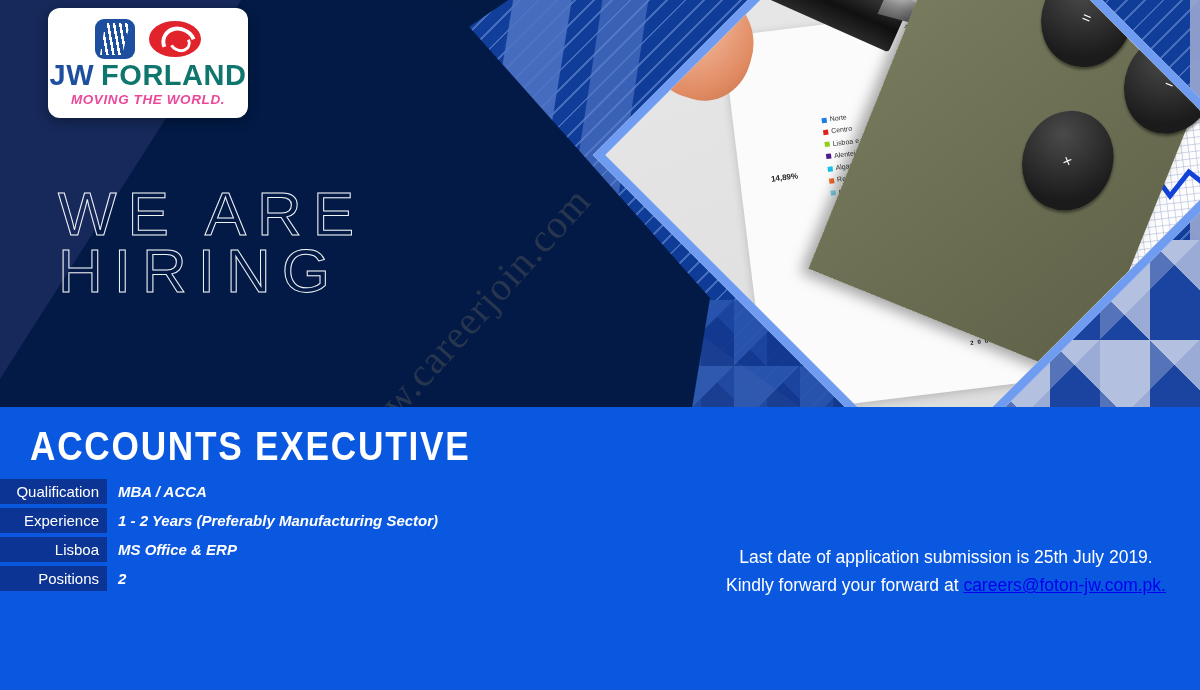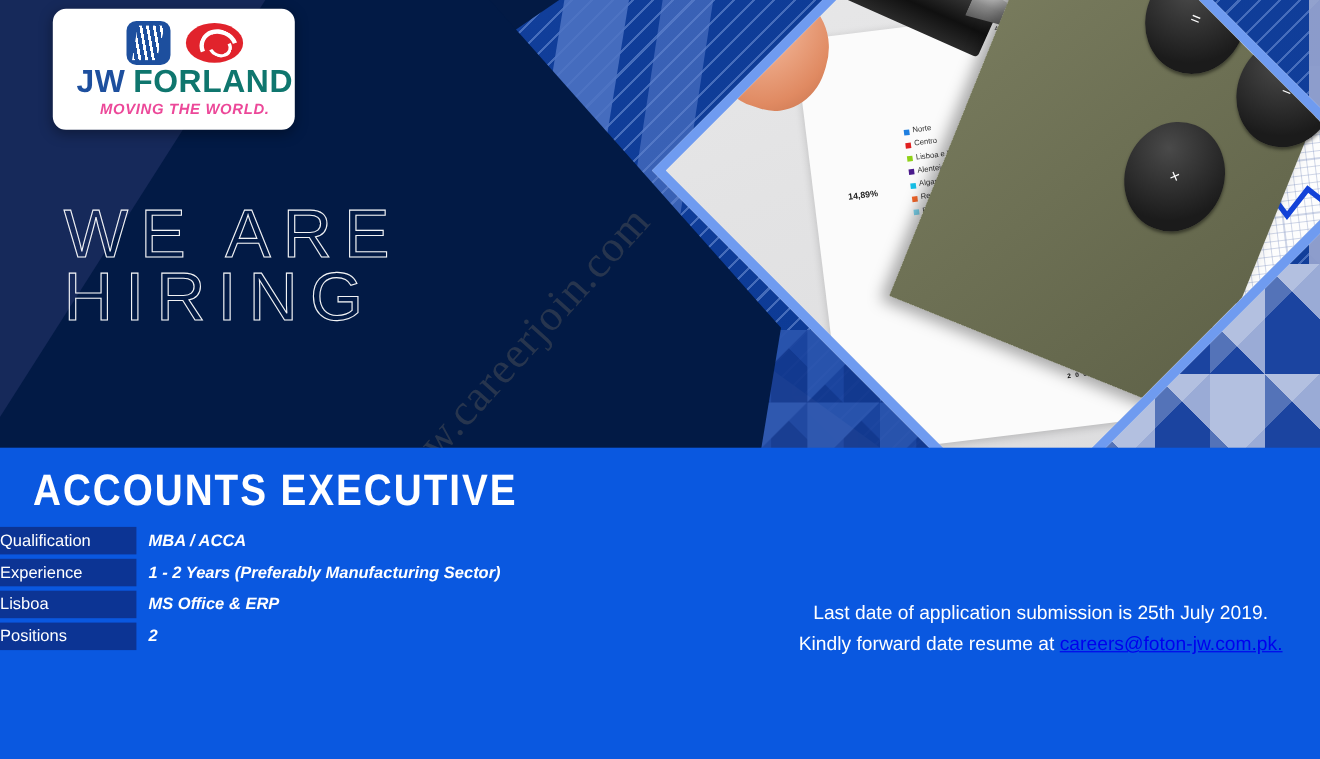--- a/index.html
+++ b/index.html
@@ -167,21 +167,20 @@
     font-size:15px;box-shadow:1px 2px 3px rgba(0,0,0,.45);
   }
 
   
   .logo-card{
     position:absolute;left:48px;top:8px;width:200px;height:110px;
     background:#fff;border-radius:12px;
     box-shadow:0 3px 12px rgba(0,0,0,.35);
     display:flex;flex-direction:column;align-items:center;justify-content:center;
     gap:2px;
-    padding-left:20px;
   }
   .logo-row{display:flex;align-items:center;gap:14px;}
   .mark-blue{
     width:40px;height:40px;border-radius:9px;background:#1d4f9e;
     position:relative;overflow:hidden;
   }
   .mark-blue::before{
     content:"";position:absolute;left:5px;top:4px;width:30px;height:32px;
     background:
       repeating-linear-gradient(80deg,#fff 0 2.5px,transparent 2.5px 6px);
@@ -235,23 +234,23 @@
     position:absolute;left:30px;top:424px;
     font-size:40px;font-weight:700;color:#fff;
     letter-spacing:2px;
     font-family:"Liberation Sans Narrow","Liberation Sans",sans-serif;
     transform:scaleX(.88);transform-origin:left center;
   }
 
   .rows{position:absolute;left:0;top:479px;width:560px;}
   .row{display:flex;align-items:center;height:25px;margin-bottom:4px;}
   .row .lbl{
-    width:124px;background:#0c3494;color:#fff;
+    width:107px;background:#0c3494;color:#fff;
     font-size:15px;height:25px;line-height:25px;
-    text-align:left;padding-right:8px;box-sizing:border-box;
+    text-align:right;padding-right:8px;box-sizing:border-box;
   }
   .row .val{
     color:#fff;font-size:15px;font-weight:700;padding-left:11px;
     white-space:nowrap;
     font-style:italic;
   }
 
   .contact{
     position:absolute;left:676px;top:543px;width:540px;
     text-align:center;color:#fff;font-size:17.5px;line-height:1.62;
@@ -409,17 +408,17 @@
     </div>
     <div class="row">
       <div class="lbl">Positions</div>
       <div class="val">2</div>
     </div>
   </div>
 
   <div class="contact">
     <div>Last date of application submission is 25th July 2019.</div>
     <div>
-      <span>Kindly forward date resume at </span><a class="mail" href="#">careers@foton-jw.com.pk.</a>
+      <span>Kindly forward your forward at </span><a class="mail" href="#">careers@foton-jw.com.pk.</a>
     </div>
   </div>
 
 </div>
 
 </body></html>

